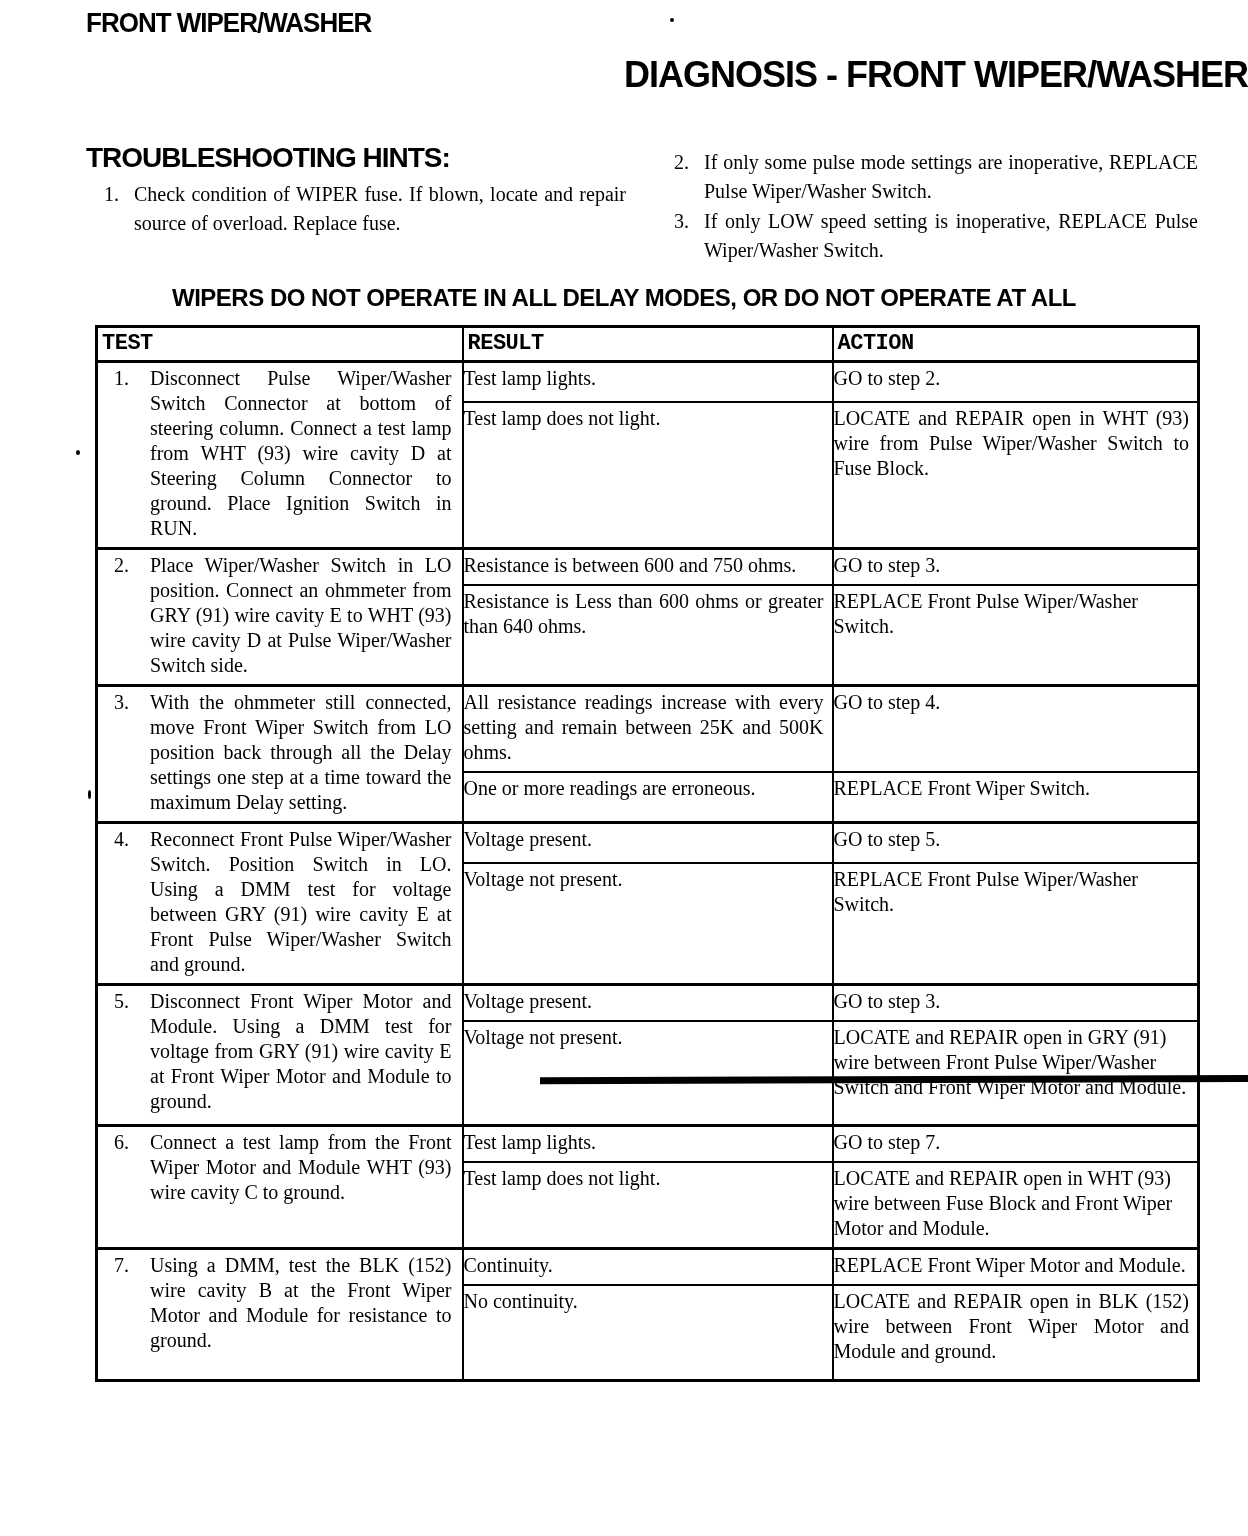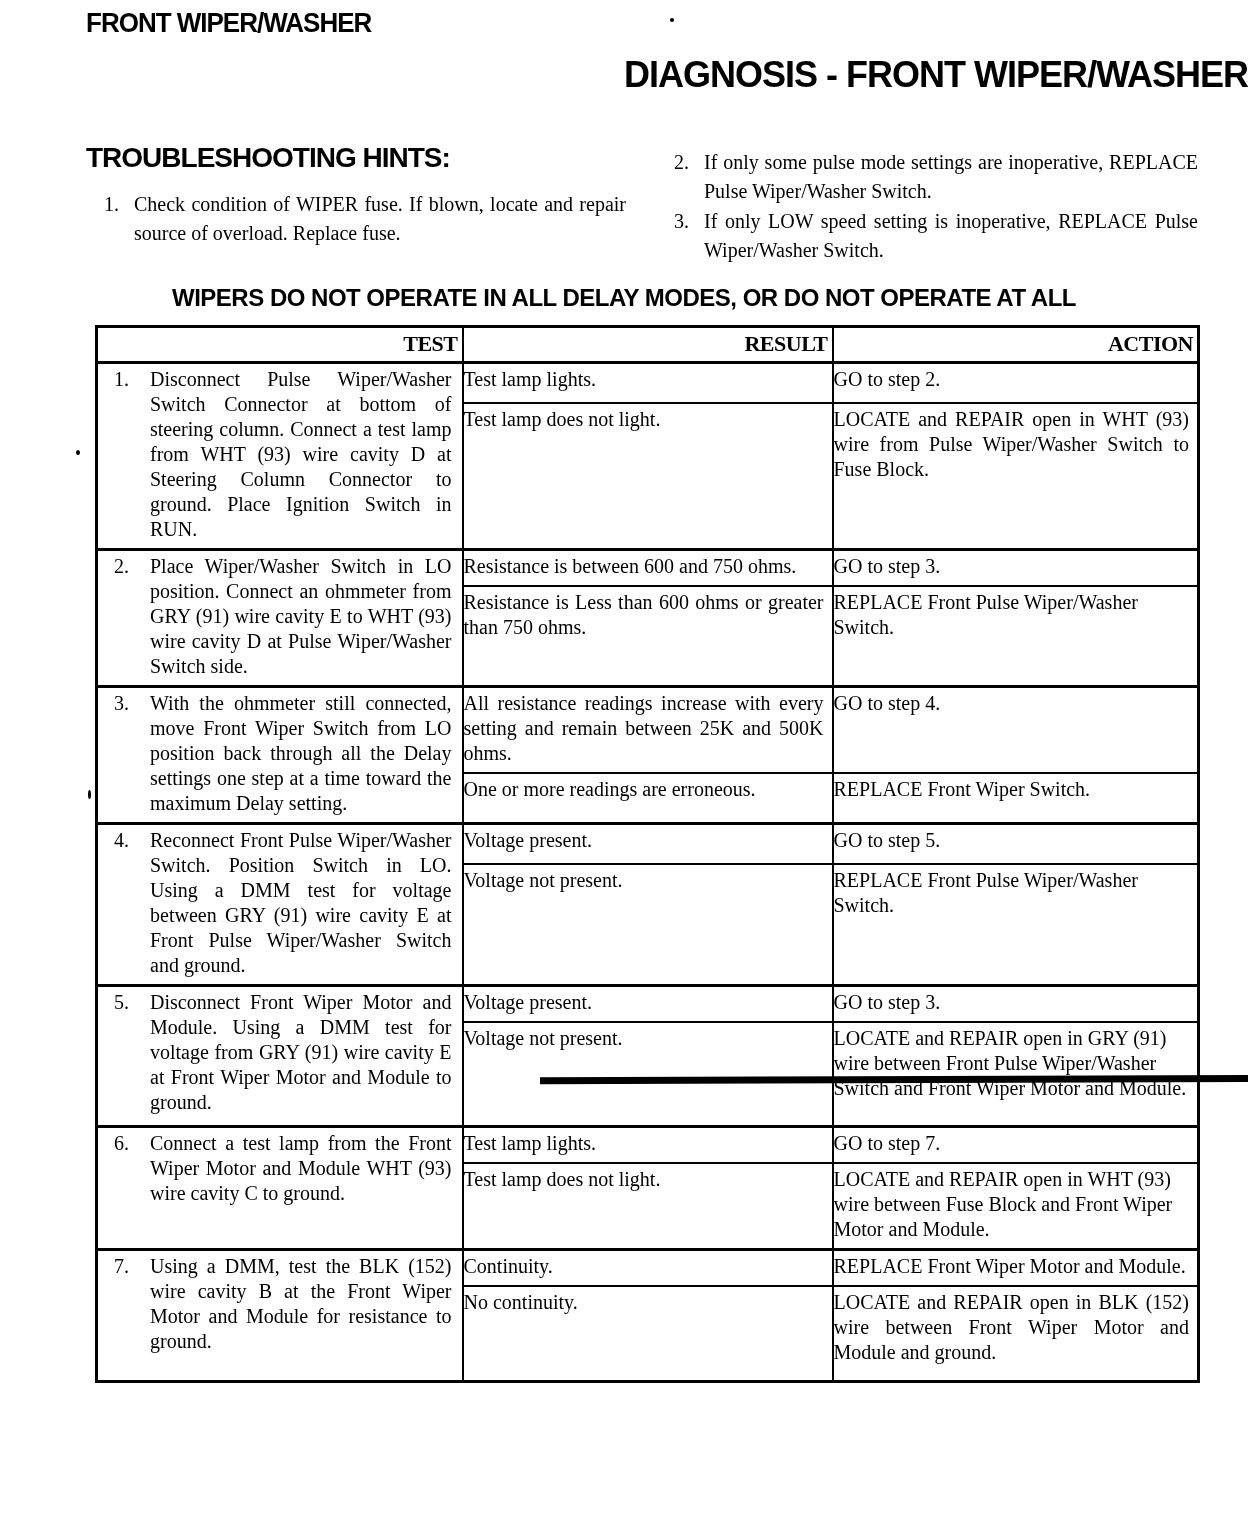--- a/index.html
+++ b/index.html
@@ -45,21 +45,21 @@
     display: flex;
     gap: 48px;
   }
   .hints-left { width: 540px; }
   .hints-right { width: 524px; padding-top: 6px; }
   .hints-heading {
     font-family: "Liberation Sans", sans-serif;
     font-weight: bold;
     font-size: 28px;
     letter-spacing: -1px;
-    margin-bottom: 16px;
+    margin-bottom: 6px;
   }
   .hint-item {
     display: flex;
     font-size: 20px;
     line-height: 29px;
     margin-bottom: 1px;
   }
   .hints-left .hint-item { padding-left: 18px; }
   .hint-num {
     flex: 0 0 30px;
@@ -80,25 +80,25 @@
   }
   table.diag {
     position: absolute;
     top: 325px; left: 95px;
     width: 1102px;
     border-collapse: collapse;
     border: 3px solid #000;
     table-layout: fixed;
   }
   .diag th {
-    font-family: Liberation Serif, serif;
+    font-family: Liberation Mono, monospace;
     font-weight: bold;
     font-size: 22px;
     letter-spacing: -0.5px;
-    text-align: right;
+    text-align: left;
     padding: 3px 4px 4px 4px;
     border: 2px solid #000;
     border-bottom: 3px solid #000;
   }
   .diag col.c-test   { width: 366px; }
   .diag col.c-result { width: 370px; }
   .diag col.c-action { width: 366px; }
   .diag td {
     vertical-align: top;
     border: 2px solid #000;
@@ -214,21 +214,21 @@
         </td>
         <td>
             <div class="cell-text short">Resistance is between 600 and 750 ohms.</div>
           </td>
         <td>
             <div class="cell-text short">GO to step 3.</div>
           </td>
       </tr>
       <tr>
         <td>
-            <div class="cell-text">Resistance is Less than 600 ohms or greater than 750 ohms.</div>
+            <div class="cell-text">Resistance is Less than 600 ohms or greater than 640 ohms.</div>
           </td>
         <td>
             <div class="cell-text short">REPLACE Front Pulse Wiper/Washer Switch.</div>
           </td>
       </tr>
 
       <tr class="group-first sub-first">
         <td class="test-cell" rowspan="2">
           <div class="test-inner">
             <span class="test-num">3.</span>

